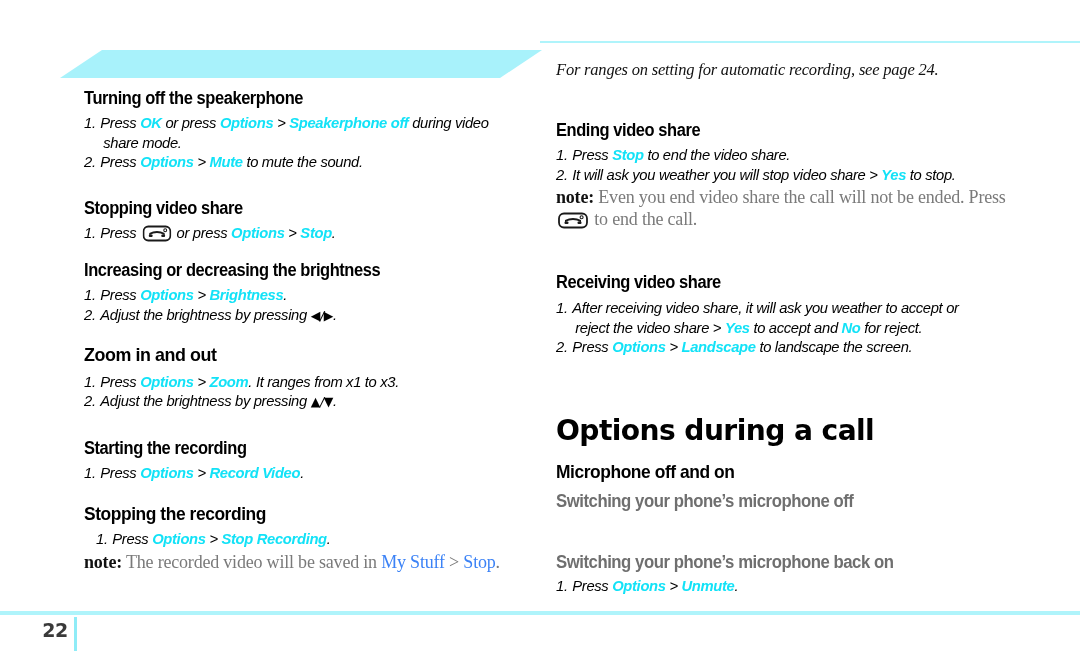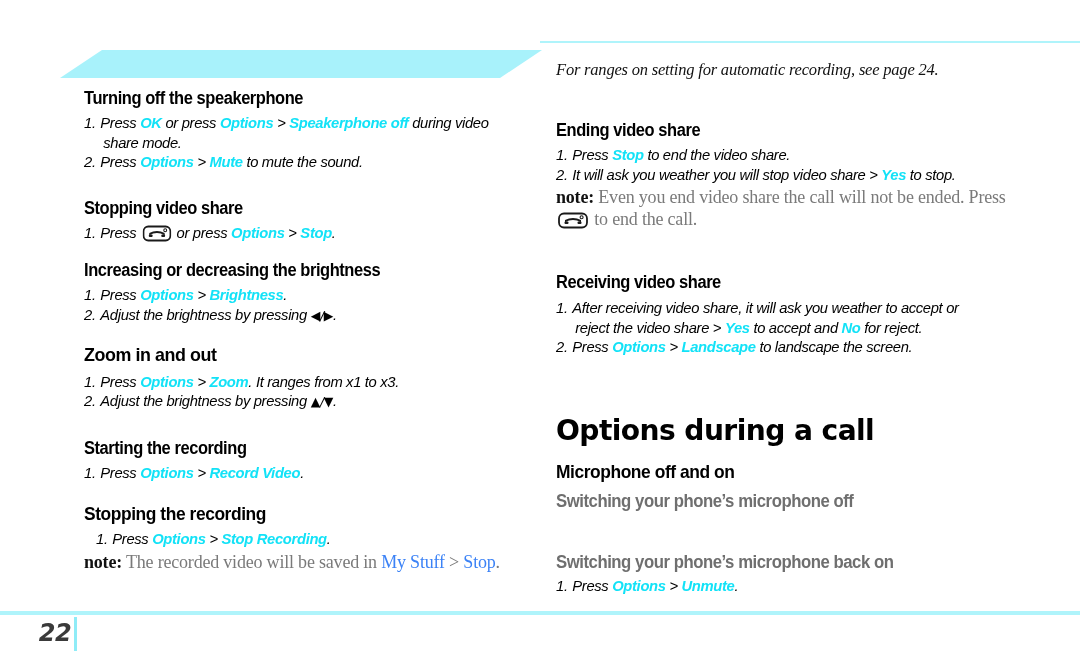--- a/index.html
+++ b/index.html
@@ -21,24 +21,23 @@
   }
   .swoosh{
     position:absolute;left:60px;top:50px;width:482px;height:28px;
   }
   .pagenum-bar{
     position:absolute;left:74px;top:617px;width:3px;height:34px;
     background:#8fecf7;
   }
   .pagenum{
     position:absolute;left:38px;top:619px;width:34px;
-    font-size:24px;font-weight:bold;color:#3a3a3a;
+    font-size:19px;font-weight:bold;color:#3a3a3a;
     text-align:center;letter-spacing:-0.5px;
     font-family:"DejaVu Sans", sans-serif;
-    font-style:italic;
   }
 
   
   .col{position:absolute;top:0;}
   .col-left{left:84px;width:440px;}
   .col-right{left:556px;width:470px;}
 
   
   .h2{
     font-family:"Liberation Sans", sans-serif;

